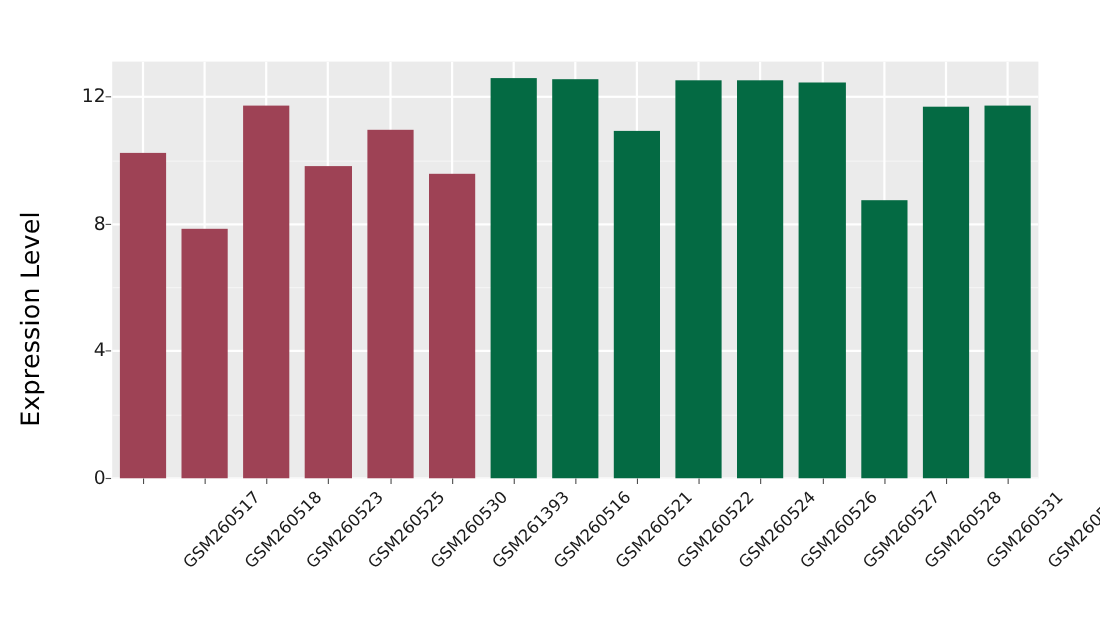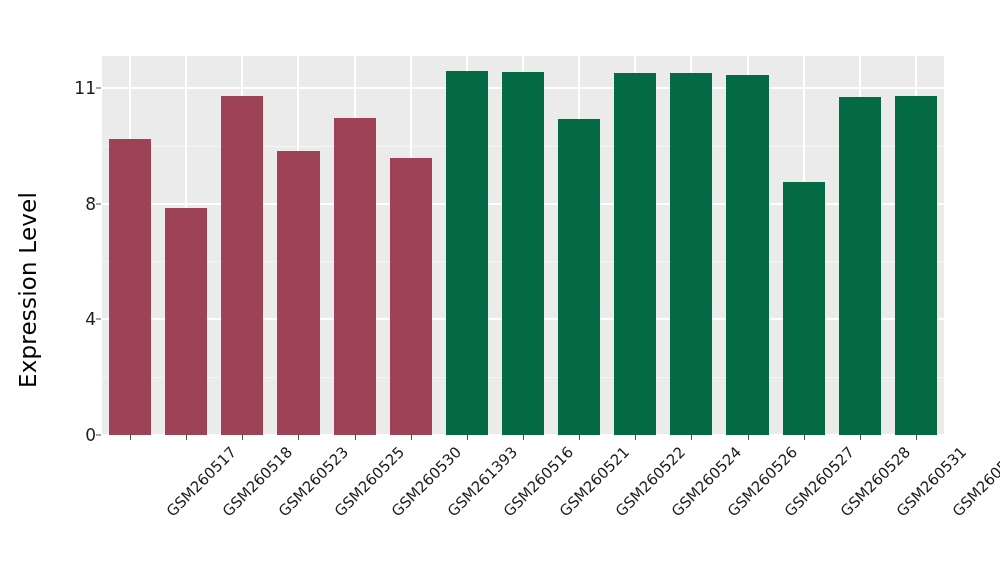--- a/index.html
+++ b/index.html
@@ -183,21 +183,21 @@
       </div>
   </div>
 
   <div class="y-ticks-col" id="y-axis">
       <div class="y-tick-label" style="top: 435px;">0</div>
       <div class="y-tick-mark" style="top: 435px;"></div>
       <div class="y-tick-label" style="top: 319.275px;">4</div>
       <div class="y-tick-mark" style="top: 319.275px;"></div>
       <div class="y-tick-label" style="top: 203.55px;">8</div>
       <div class="y-tick-mark" style="top: 203.55px;"></div>
-      <div class="y-tick-label" style="top: 87.8244px;">11</div>
+      <div class="y-tick-label" style="top: 87.8244px;">12</div>
       <div class="y-tick-mark" style="top: 87.8244px;"></div>
     </div>
 
   <div class="x-ticks" id="x-axis">
       <div class="x-tick-mark" style="left: 130.067px;"></div>
       <div class="x-tick-mark" style="left: 186.2px;"></div>
       <div class="x-tick-mark" style="left: 242.333px;"></div>
       <div class="x-tick-mark" style="left: 298.467px;"></div>
       <div class="x-tick-mark" style="left: 354.6px;"></div>
       <div class="x-tick-mark" style="left: 410.733px;"></div>

